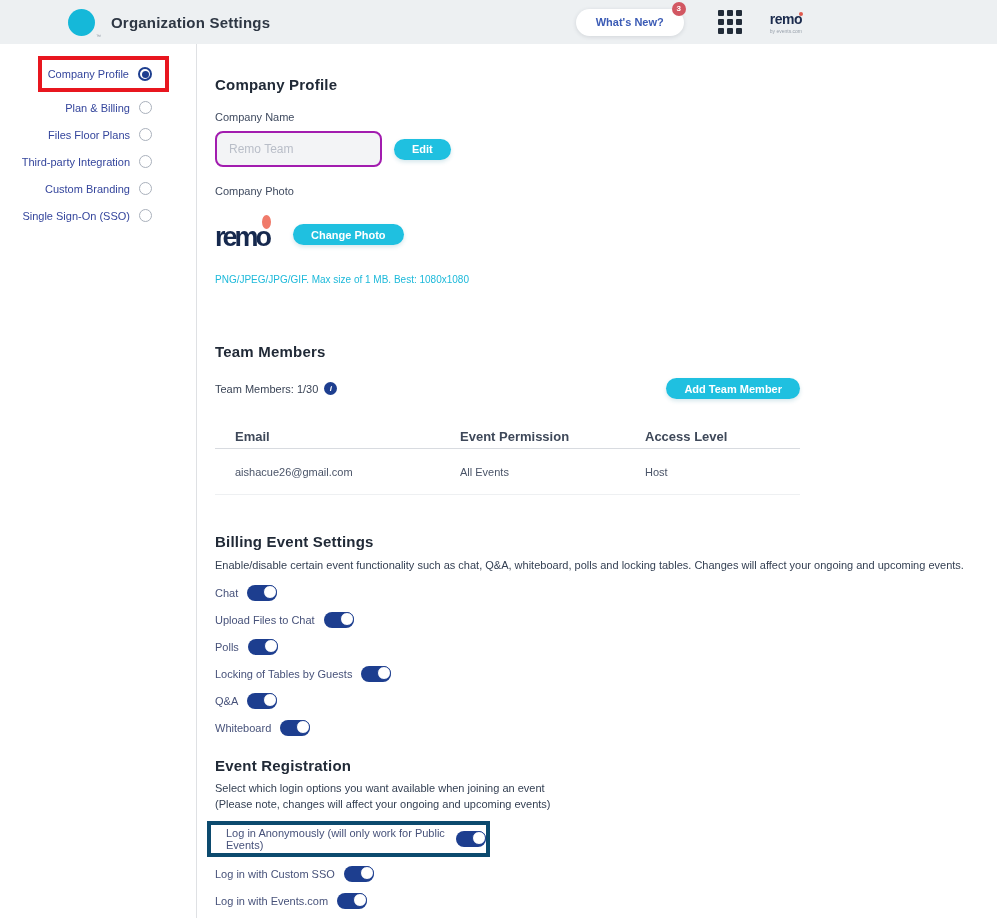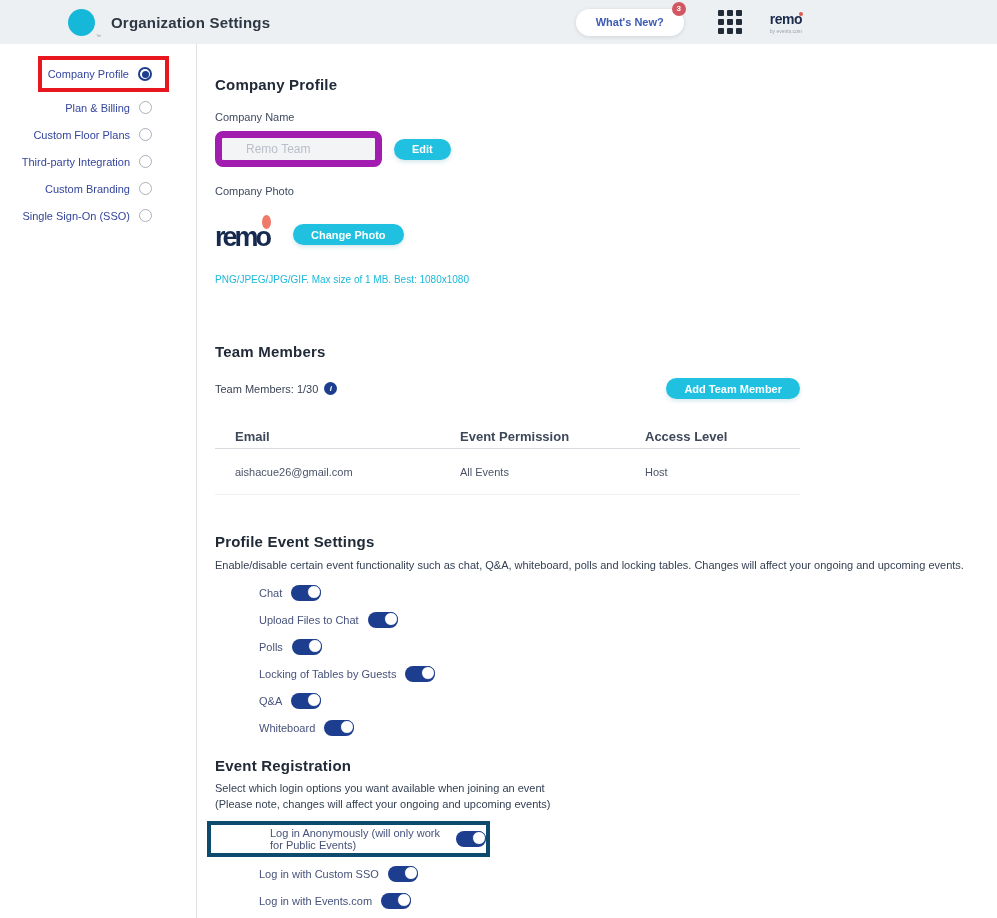--- a/index.html
+++ b/index.html
@@ -28,21 +28,21 @@
   .side-label{font-size:11px;color:#34459c;}
   .radio{width:13px;height:13px;border-radius:50%;border:1.5px solid #aab1bc;background:#fff;box-sizing:border-box;flex:0 0 auto;cursor:pointer;}
   .radio.on{width:14px;height:14px;border:2px solid #1d3e8f;position:relative;}
   .radio.on::after{content:"";position:absolute;inset:1.5px;background:#1d3e8f;border-radius:50%;}
 
   .main{flex:1;padding:0 0 0 18px;box-sizing:border-box;}
   h1{font-size:15px;font-weight:700;color:#212a37;margin:0;letter-spacing:.2px;}
   .h-company{margin-top:32px;}
   .f-label{font-size:11px;color:#3f4a5f;margin-top:18px;}
   .name-row{margin-top:8px;display:flex;align-items:center;gap:12px;}
-  .text-input{width:167px;height:36px;background:#f3f4f6;border:7px solid #a21caf;border-radius:8px;padding:0 24px;box-sizing:border-box;font-family:inherit;font-size:12px;color:#8b5cf6;}
+  .text-input{width:167px;height:36px;background:#f3f4f6;border:2px solid #a21caf;border-radius:8px;padding:0 12px;box-sizing:border-box;font-family:inherit;font-size:12px;color:#8b5cf6;}
   .text-input::placeholder{color:#b9bec8;}
   .btn{background:#1fc0e0;color:#fff;border:none;border-radius:15px;font-weight:700;font-size:11px;padding:0 18px;height:21px;display:inline-flex;align-items:center;justify-content:center;font-family:inherit;cursor:pointer;box-shadow:0 2px 4px rgba(20,120,150,.18);}
   .photo-row{margin-top:9px;display:flex;align-items:flex-start;gap:14px;}
   .company-photo{width:64px;height:62px;position:relative;overflow:hidden;}
   .photo-word{font-size:27px;font-weight:800;color:#16294e;letter-spacing:-3px;line-height:62px;}
   .photo-dot{position:absolute;top:9px;right:8px;width:9px;height:14px;border-radius:50%;background:#f07a6a;}
   .photo-row .btn{margin-top:18px;}
   .photo-note{margin-top:6px;font-size:10px;color:#1db9da;}
 
   .h-team{margin-top:58px;}
@@ -57,21 +57,21 @@
   .table-row{display:flex;align-items:center;height:46px;border-bottom:1px solid #eef0f2;padding-left:20px;box-sizing:border-box;cursor:pointer;}
   .table-row .tcol{font-size:11px;color:#4a5468;}
   .tcol.c0{width:225px;}
   .tcol.c1{width:185px;}
   .tcol.c2{flex:1;}
 
   .h-general{margin-top:38px;}
   .section-desc{margin-top:9px;font-size:11px;color:#333f52;white-space:nowrap;}
   .toggle-list{margin-top:8px;}
   .t-row{height:27px;display:flex;align-items:center;gap:9px;}
-  .t-label{font-size:11px;color:#47527a;margin-left:44px;}
+  .t-label{font-size:11px;color:#47527a;}
   .toggle{width:30px;height:16px;border-radius:8px;background:#1d3e8f;position:relative;display:inline-block;flex:0 0 auto;cursor:pointer;}
   .toggle::after{content:"";position:absolute;width:14px;height:14px;border-radius:50%;background:#fff;border:1px solid #1d3e8f;top:0;right:0;box-sizing:border-box;}
 
   .h-reg{margin-top:16px;}
   .reg-desc{margin-top:7px;font-size:11px;color:#333f52;line-height:1.45;}
   .t-row.hl-box{height:36px;border:4px solid #0c4a6e;margin-left:-8px;margin-top:5px;margin-bottom:4px;width:283px;box-sizing:border-box;padding-left:15px;}
 </style>
 </head>
 <body>
 
@@ -110,21 +110,21 @@
   <div class="sidebar">
       <div class="side-item hl-side">
         <span class="side-label">Company Profile</span>
         <span class="radio on"></span>
       </div>
       <div class="side-item">
         <span class="side-label">Plan &amp; Billing</span>
         <span class="radio"></span>
       </div>
       <div class="side-item">
-        <span class="side-label">Custom Floor Plans</span>
+        <span class="side-label">Files Floor Plans</span>
         <span class="radio"></span>
       </div>
       <div class="side-item">
         <span class="side-label">Third-party Integration</span>
         <span class="radio"></span>
       </div>
       <div class="side-item">
         <span class="side-label">Custom Branding</span>
         <span class="radio"></span>
       </div>
@@ -172,21 +172,21 @@
         </div>
       <div>
           <div class="table-row">
             <span class="tcol c0">aishacue26@gmail.com</span>
             <span class="tcol c1">All Events</span>
             <span class="tcol c2">Host</span>
           </div>
         </div>
     </div>
 
-    <h1 class="h-general">Profile Event Settings</h1>
+    <h1 class="h-general">Billing Event Settings</h1>
     <div class="section-desc">Enable/disable certain event functionality such as chat, Q&amp;A, whiteboard, polls and locking tables. Changes will affect your ongoing and upcoming events.</div>
     <div class="toggle-list">
         <div class="t-row">
           <span class="t-label">Chat</span>
           <span class="toggle"></span>
         </div>
         <div class="t-row">
           <span class="t-label">Upload Files to Chat</span>
           <span class="toggle"></span>
         </div>

